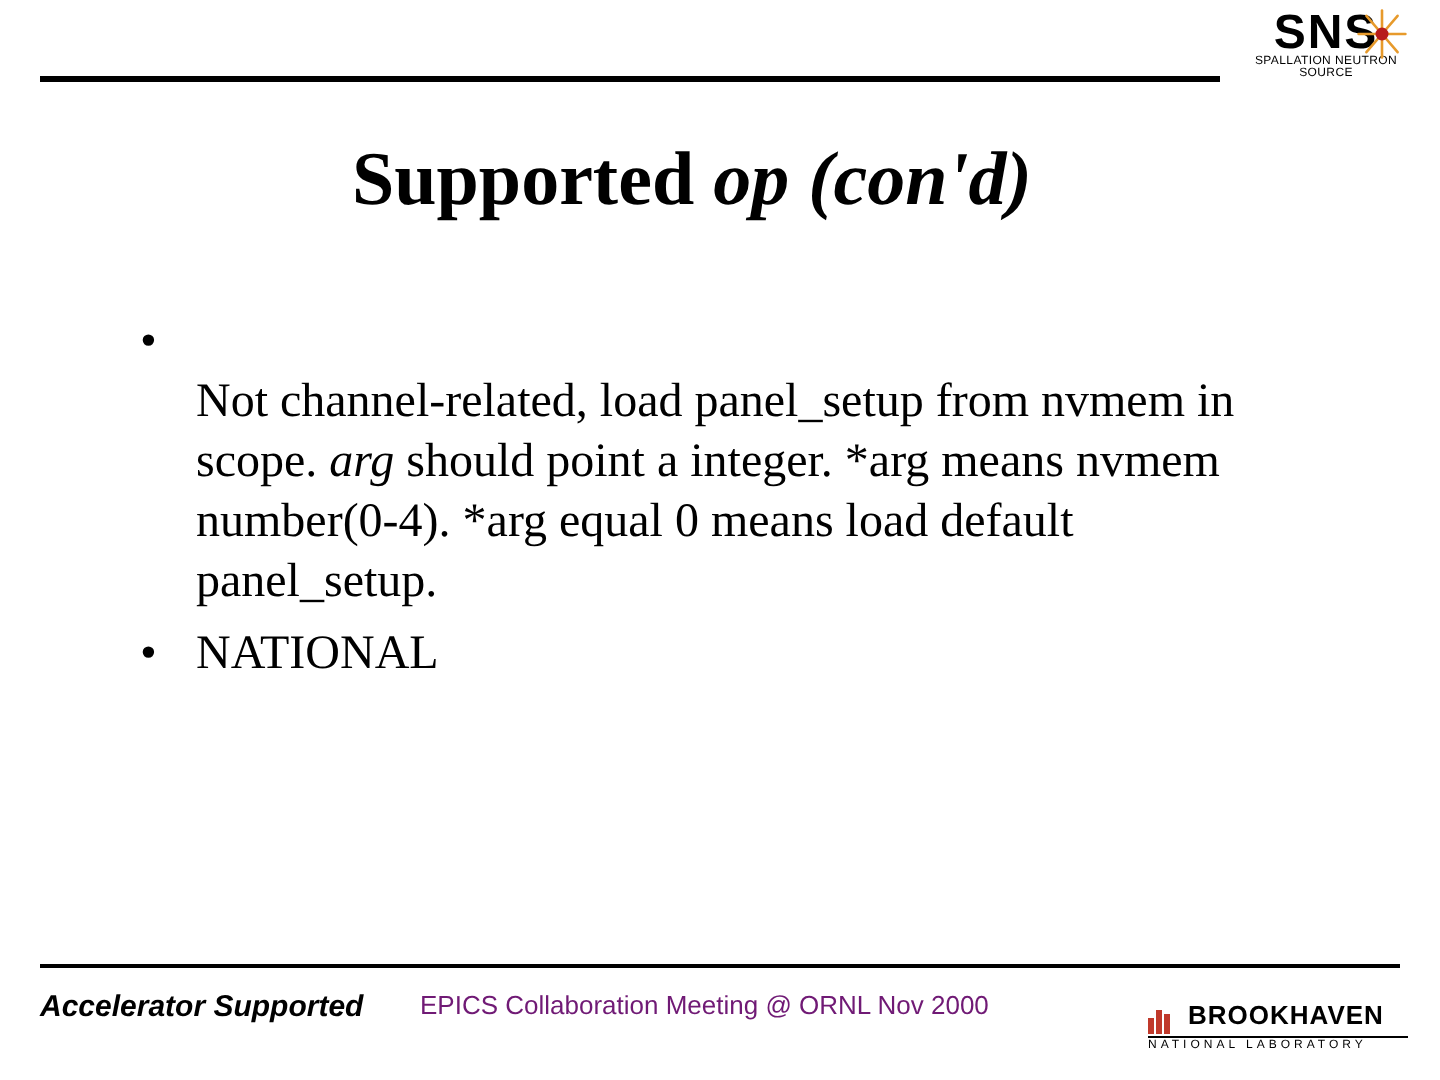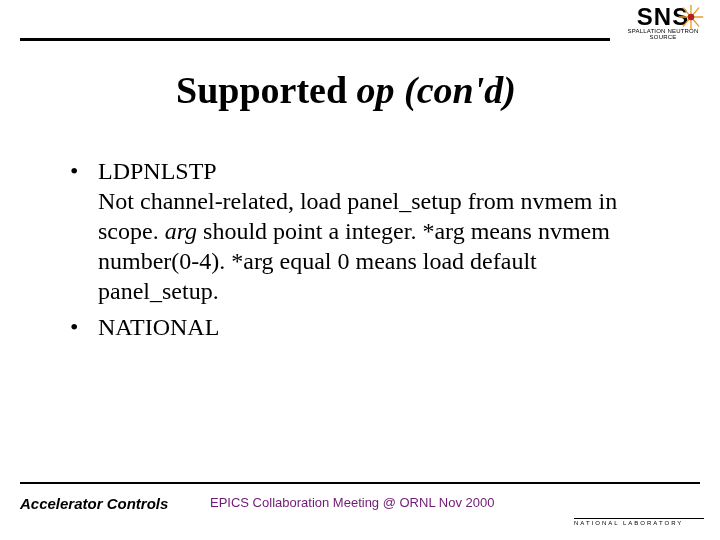--- a/index.html
+++ b/index.html
@@ -173,32 +173,37 @@
   <span class="sns-sub">SPALLATION NEUTRON SOURCE</span>
 </div>
 
 <h1 class="title">
   <span>Supported </span><span class="ital">op (con'd)</span>
 </h1>
 
 <div class="content">
   <div class="bullet-row">
     <div class="bullet-dot">•</div>
-    <div class="bullet-head">LDPNLSTP</div>
   </div>
   <div class="bullet-body">
     <span>Not channel-related, load panel_setup from nvmem in scope. </span><span class="ital">arg</span><span> should point a integer. *arg means nvmem number(0-4). *arg equal 0 means load default panel_setup.</span>
   </div>
 
   <div class="bullet-row">
     <div class="bullet-dot">•</div>
     <div class="bullet-head">NATIONAL</div>
   </div>
 </div>
 
 <div class="bottom-rule"></div>
 
-<div class="footer-left">Accelerator Controls</div>
+<div class="footer-left">Accelerator Supported</div>
 <div class="footer-mid">EPICS Collaboration Meeting @ ORNL Nov 2000</div>
 
 <div class="bnl-logo">
+  <div>
+    <span class="bnl-bars">
+      <span style="height:8px"></span><span style="height:12px"></span><span style="height:10px"></span>
+    </span>
+    <span class="bnl-main">BROOKHAVEN</span>
+  </div>
   <div class="bnl-sub">NATIONAL LABORATORY</div>
 </div>
 
 </body></html>

